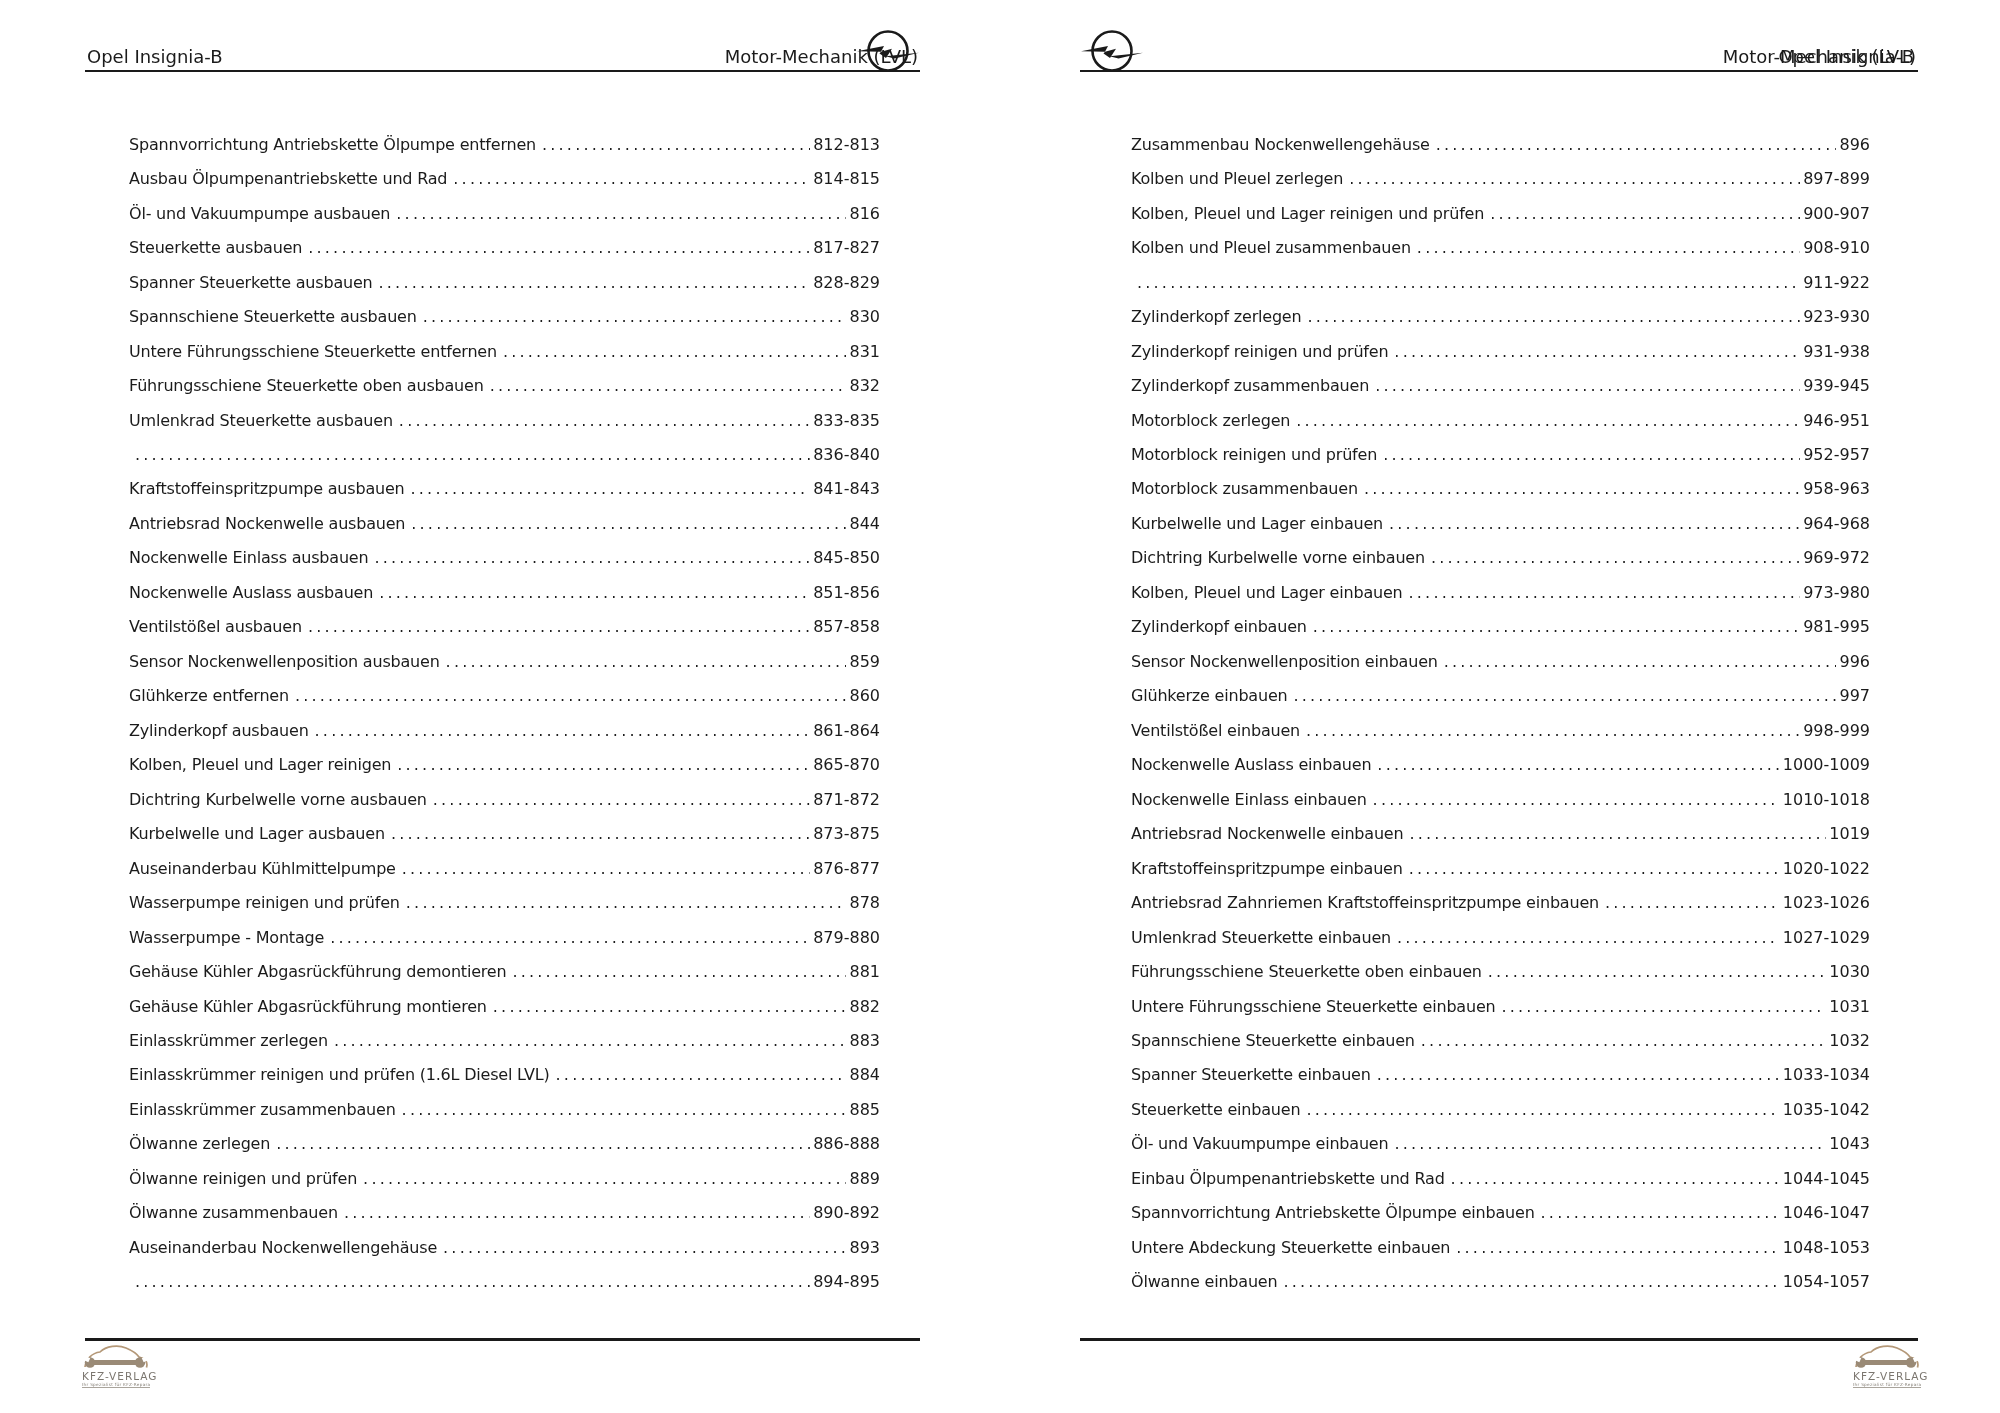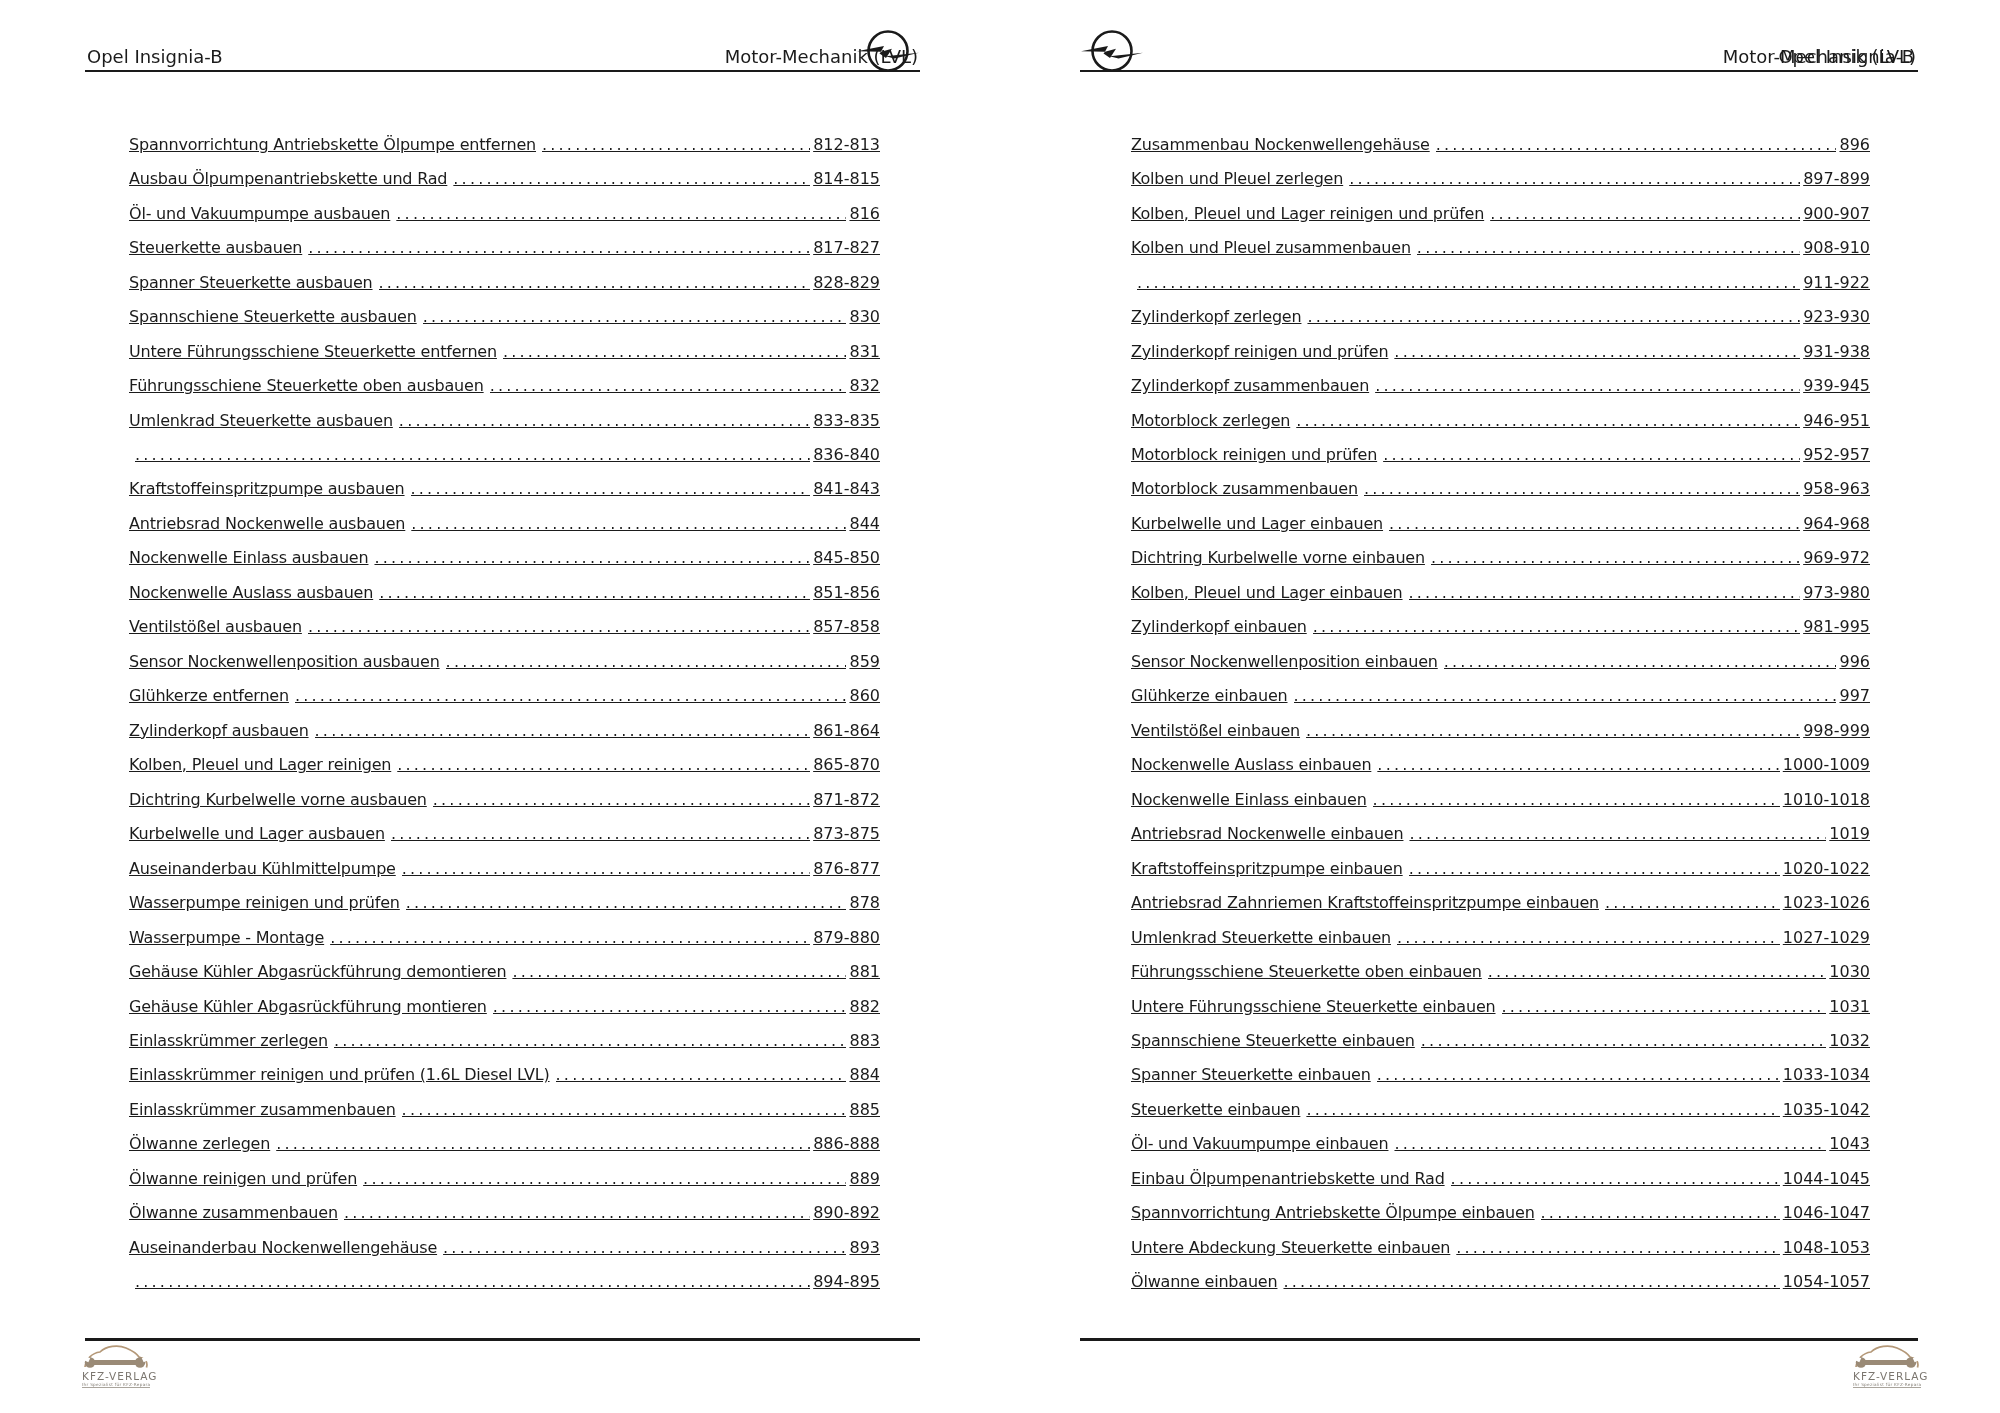--- a/index.html
+++ b/index.html
@@ -13,21 +13,21 @@
   .page-header{position:absolute;top:37px;left:0;right:0;height:33px;
                border-bottom:2.5px solid #1a1a1a;font-size:18px;}
   .hdr-left{position:absolute;left:2px;bottom:3px;white-space:nowrap;}
   .hdr-center{position:absolute;left:0;right:2px;bottom:3px;text-align:right;white-space:nowrap;}
   .hdr-right{position:absolute;right:4px;bottom:3px;white-space:nowrap;}
 
   .opel-logo{position:absolute;top:29px;width:62px;height:44px;}
   #opel-logo-left{left:857px;}
   #opel-logo-right{left:1081px;}
 
-  .toc{position:absolute;top:127.8px;left:0;right:0;font-size:16px;text-decoration:underline;}
+  .toc{position:absolute;top:127.8px;left:0;right:0;font-size:16px;}
   #page-left  .toc{padding-left:44px;padding-right:40px;}
   #page-right .toc{padding-left:51px;padding-right:48px;}
   .toc-row{display:flex;align-items:baseline;height:34.47px;line-height:34.47px;}
   .toc-title{flex:0 0 auto;white-space:nowrap;letter-spacing:-0.2px;}
   .leader{flex:1 1 auto;overflow:hidden;white-space:nowrap;text-align:right;
           letter-spacing:3.2px;color:#1c1c1c;margin:0 3px 0 6px;}
   .toc-pages{flex:0 0 auto;white-space:nowrap;}
 
   .footer-rule{position:absolute;top:1338px;left:0;right:0;height:0;border-top:3px solid #1a1a1a;}
   .kfz-logo{position:absolute;top:1343px;width:150px;}

